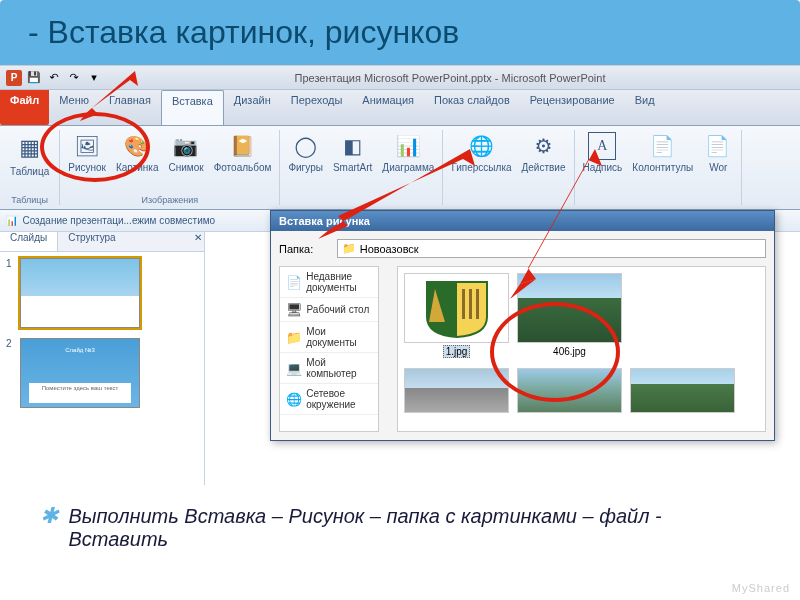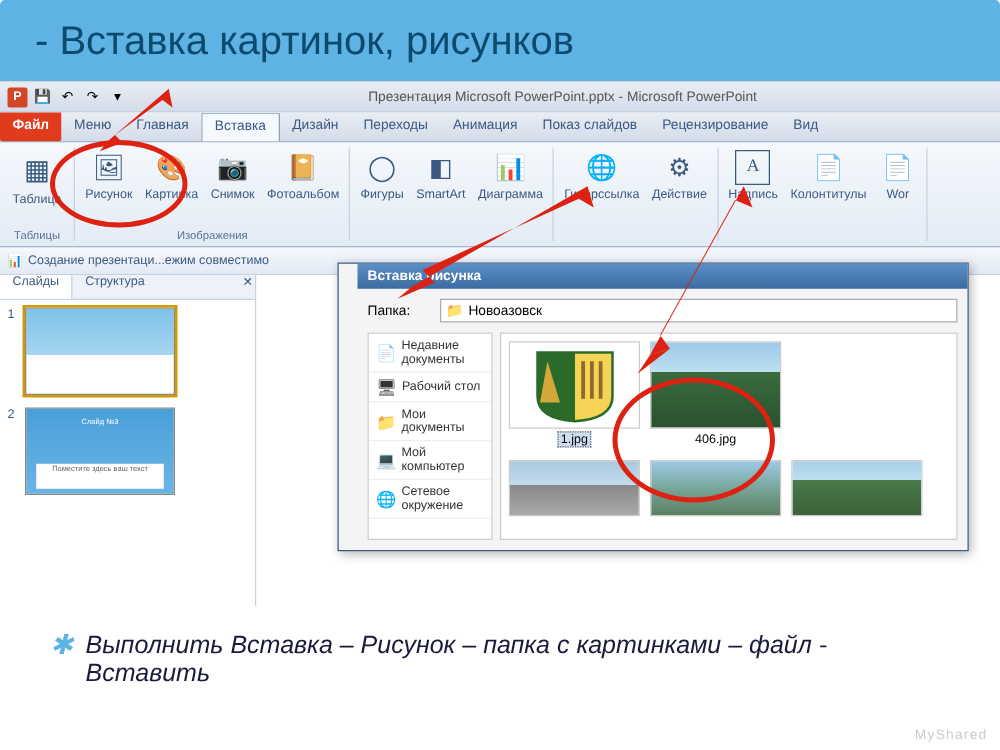--- a/index.html
+++ b/index.html
@@ -3,21 +3,21 @@
 <meta charset="utf-8">
 <style>
 * { margin: 0; padding: 0; box-sizing: border-box; }
 body { font-family: "Segoe UI", Tahoma, sans-serif; width: 800px; height: 600px; overflow: hidden; background: #fff; }
 .slide-title { background: #5eb3e4; color: #0c4a6e; font-size: 32px; font-weight: 300; padding: 14px 28px; border-radius: 4px 4px 0 0; }
 .screenshot { position: relative; height: 420px; background: #fff; border-top: 1px solid #ccc; overflow: hidden; }
 .qat { display: flex; align-items: center; height: 24px; background: linear-gradient(#e9edf4,#d3dce9); border-bottom: 1px solid #b5c4d7; padding: 0 6px; gap: 4px; font-size: 11px; }
 .qat-icon { width: 16px; height: 16px; display: flex; align-items: center; justify-content: center; font-size: 11px; }
 .pp-icon { width: 16px; height: 16px; background: #d24726; color: #fff; font-size: 10px; font-weight: bold; display: flex; align-items: center; justify-content: center; border-radius: 2px; }
 .win-title { flex: 1; text-align: center; color: #555; font-size: 11px; }
-.tabs { display: flex; height: 24px; background: linear-gradient(#e9edf4,#d3dce9); border-bottom: 1px solid #8ba0bc; font-size: 11px; }
+.tabs { display: flex; height: 36px; background: linear-gradient(#e9edf4,#d3dce9); border-bottom: 1px solid #8ba0bc; font-size: 11px; }
 .tab { padding: 4px 10px; color: #3b5a82; cursor: pointer; }
 .tab.file { background: #e03b1c; color: #fff; font-weight: bold; border-radius: 0 0 2px 2px; }
 .tab.active { background: #f5f8fc; border: 1px solid #8ba0bc; border-bottom: none; border-radius: 2px 2px 0 0; }
 .ribbon { display: flex; height: 84px; background: linear-gradient(#f5f8fc,#e3ebf5); border-bottom: 1px solid #8ba0bc; padding: 4px 0; }
 .ribbon-group { display: flex; flex-direction: column; border-right: 1px solid #c5d2e3; padding: 0 4px; position: relative; }
 .ribbon-group-label { position: absolute; bottom: 0; left: 0; right: 0; text-align: center; font-size: 9px; color: #5a7299; }
 .ribbon-btns { display: flex; gap: 2px; flex: 1; }
 .ribbon-btn { display: flex; flex-direction: column; align-items: center; padding: 2px 6px 14px; font-size: 10px; color: #3b5a82; min-width: 42px; }
 .ribbon-btn .big-icon { width: 32px; height: 32px; margin-bottom: 2px; display: flex; align-items: center; justify-content: center; font-size: 22px; }
 .ribbon-btn-sm { display: flex; flex-direction: column; align-items: center; padding: 2px 4px 14px; font-size: 10px; color: #3b5a82; min-width: 38px; }
@@ -29,31 +29,31 @@
 .panel-tab { padding: 0 10px; color: #3b5a82; cursor: pointer; }
 .panel-tab.active { background: #fff; border-right: 1px solid #c5d2e3; }
 .panel-tab.close { margin-left: auto; width: 18px; text-align: center; }
 .thumbs { padding: 6px; overflow: auto; flex: 1; }
 .thumb-item { display: flex; gap: 4px; margin-bottom: 10px; }
 .thumb-num { font-size: 10px; color: #3b5a82; width: 10px; }
 .thumb { width: 120px; height: 70px; border: 1px solid #888; background: linear-gradient(180deg,#7ec3e8 0%,#a8d5f0 55%,#fff 55%,#fff 100%); position: relative; }
 .thumb.active { outline: 2px solid #d49b00; }
 .thumb2 { width: 120px; height: 70px; border: 1px solid #888; background: linear-gradient(180deg,#4a9fd8 0%,#6bb5e5 100%); position: relative; font-size: 6px; color: #fff; text-align: center; padding-top: 8px; }
 .thumb2-sub { position: absolute; bottom: 4px; left: 8px; right: 8px; height: 20px; background: #fff; color: #666; font-size: 6px; padding: 2px; }
-.dialog { position: absolute; top: 144px; left: 270px; width: 505px; background: #f4f4f4; border: 1px solid #3b5a82; box-shadow: 2px 2px 8px rgba(0,0,0,.3); padding-left: 15px; }
+.dialog { position: absolute; top: 144px; left: 270px; width: 505px; background: #f4f4f4; border: 1px solid #3b5a82; box-shadow: 2px 2px 8px rgba(0,0,0,.3); }
 .dialog-title { background: linear-gradient(#5a8fc7,#3b6aa0); color: #fff; font-size: 11px; font-weight: bold; padding: 4px 8px; }
 .dialog-body { padding: 8px; }
 .folder-row { display: flex; align-items: center; gap: 8px; margin-bottom: 8px; font-size: 11px; }
 .folder-row label { width: 50px; }
 .folder-select { flex: 1; display: flex; align-items: center; gap: 4px; border: 1px solid #aaa; background: #fff; padding: 2px 4px; font-size: 11px; }
 .dialog-content { display: flex; gap: 6px; }
 .places { width: 100px; background: #fff; border: 1px solid #ccc; }
 .place { display: flex; align-items: center; gap: 4px; padding: 4px 6px; font-size: 10px; color: #333; border-bottom: 1px solid #eee; }
 .place-icon { font-size: 13px; }
-.files-area { flex: 1; background: #fff; border: 1px solid #ccc; padding: 6px; }
+.files-area { flex: 1; background: #fff; border: 1px solid #ccc; padding: 6px; margin-left: 12px; }
 .files-row { display: flex; gap: 8px; margin-bottom: 10px; }
 .file-item { width: 105px; text-align: center; font-size: 10px; }
 .file-thumb { width: 105px; height: 70px; border: 1px solid #ccc; margin-bottom: 2px; display: flex; align-items: center; justify-content: center; font-size: 9px; color: #999; background-size: cover; }
 .file-name { display: inline-block; border: 1px solid transparent; padding: 0 2px; }
 .file-name.sel { border: 1px dotted #666; background: #cde; }
 .thumb-emblem { background: linear-gradient(180deg,#fff 0%,#fff 100%); position: relative; }
 .thumb-beach { background: linear-gradient(180deg,#8ec9ea 0%,#b5dcf0 55%,#e8d9b8 55%,#d4c29a 100%); }
 .thumb-trees { background: linear-gradient(180deg,#9cc9e8 0%,#bddff2 35%,#3a6b3e 35%,#2a5230 100%); }
 .thumb-city { background: linear-gradient(180deg,#a8c8dd 0%,#c5ddee 45%,#888 45%,#aaa 100%); }
 .thumb-path { background: linear-gradient(180deg,#9cc9e8 0%,#7faea8 40%,#5a8060 100%); }

